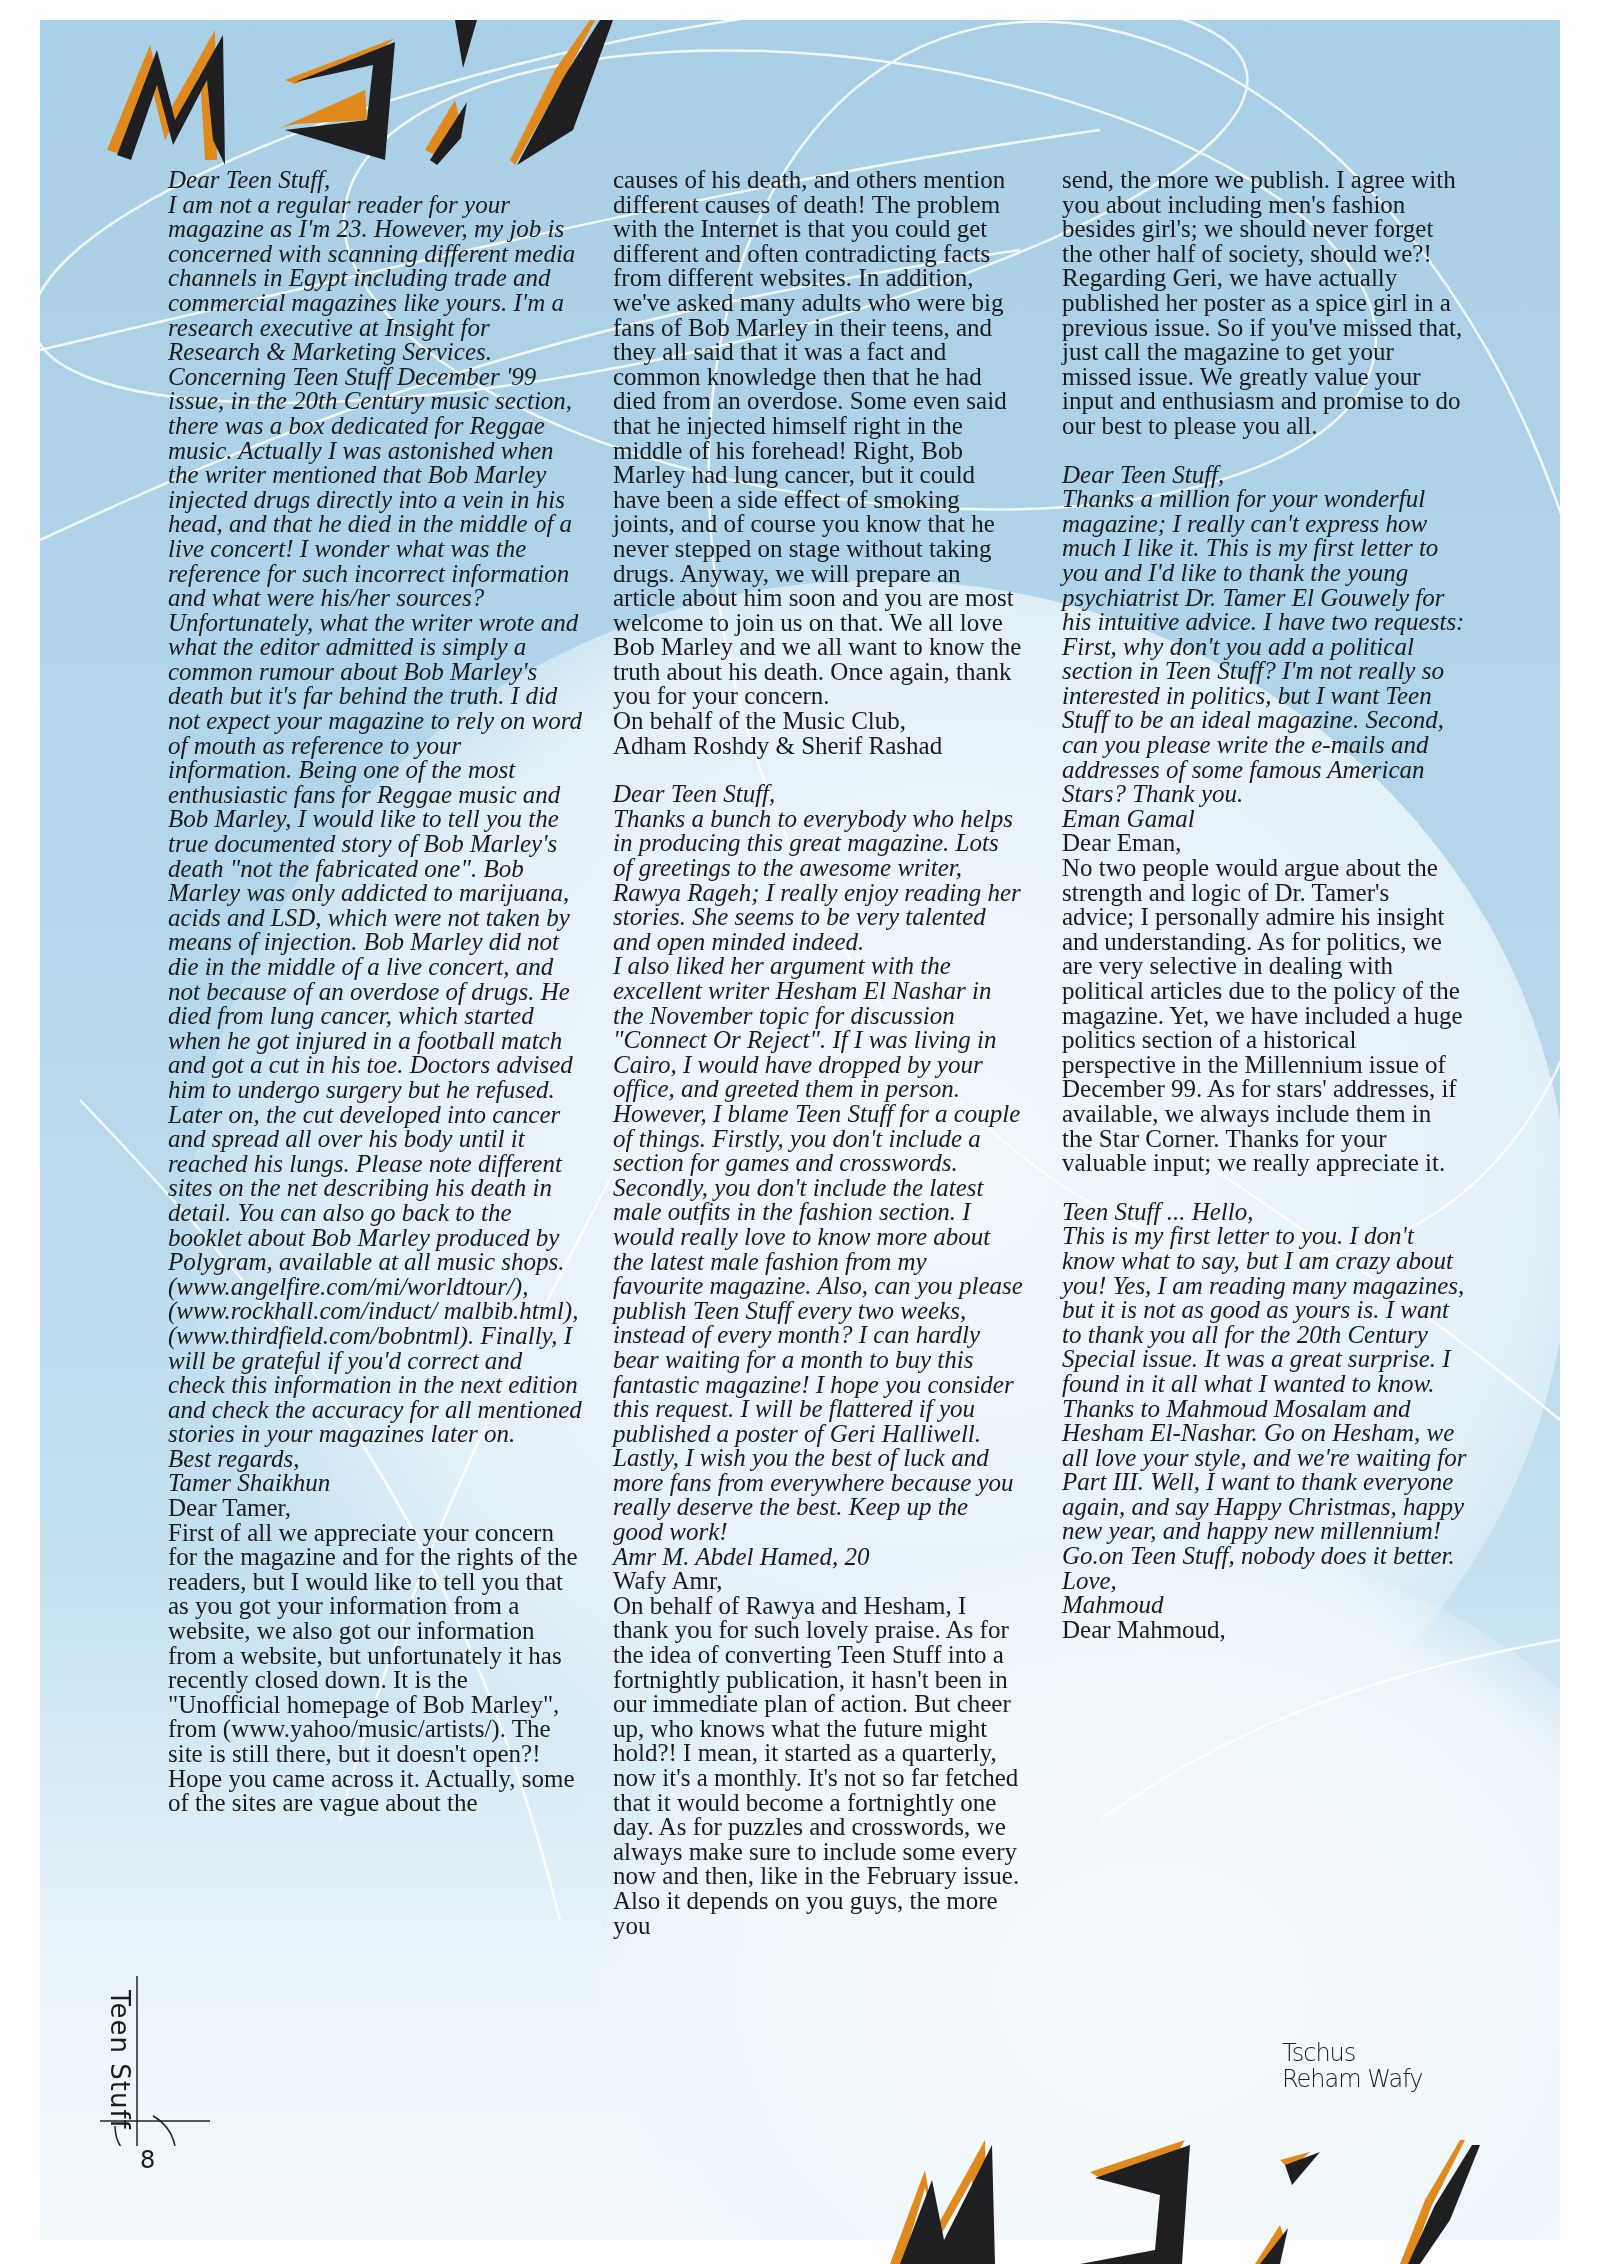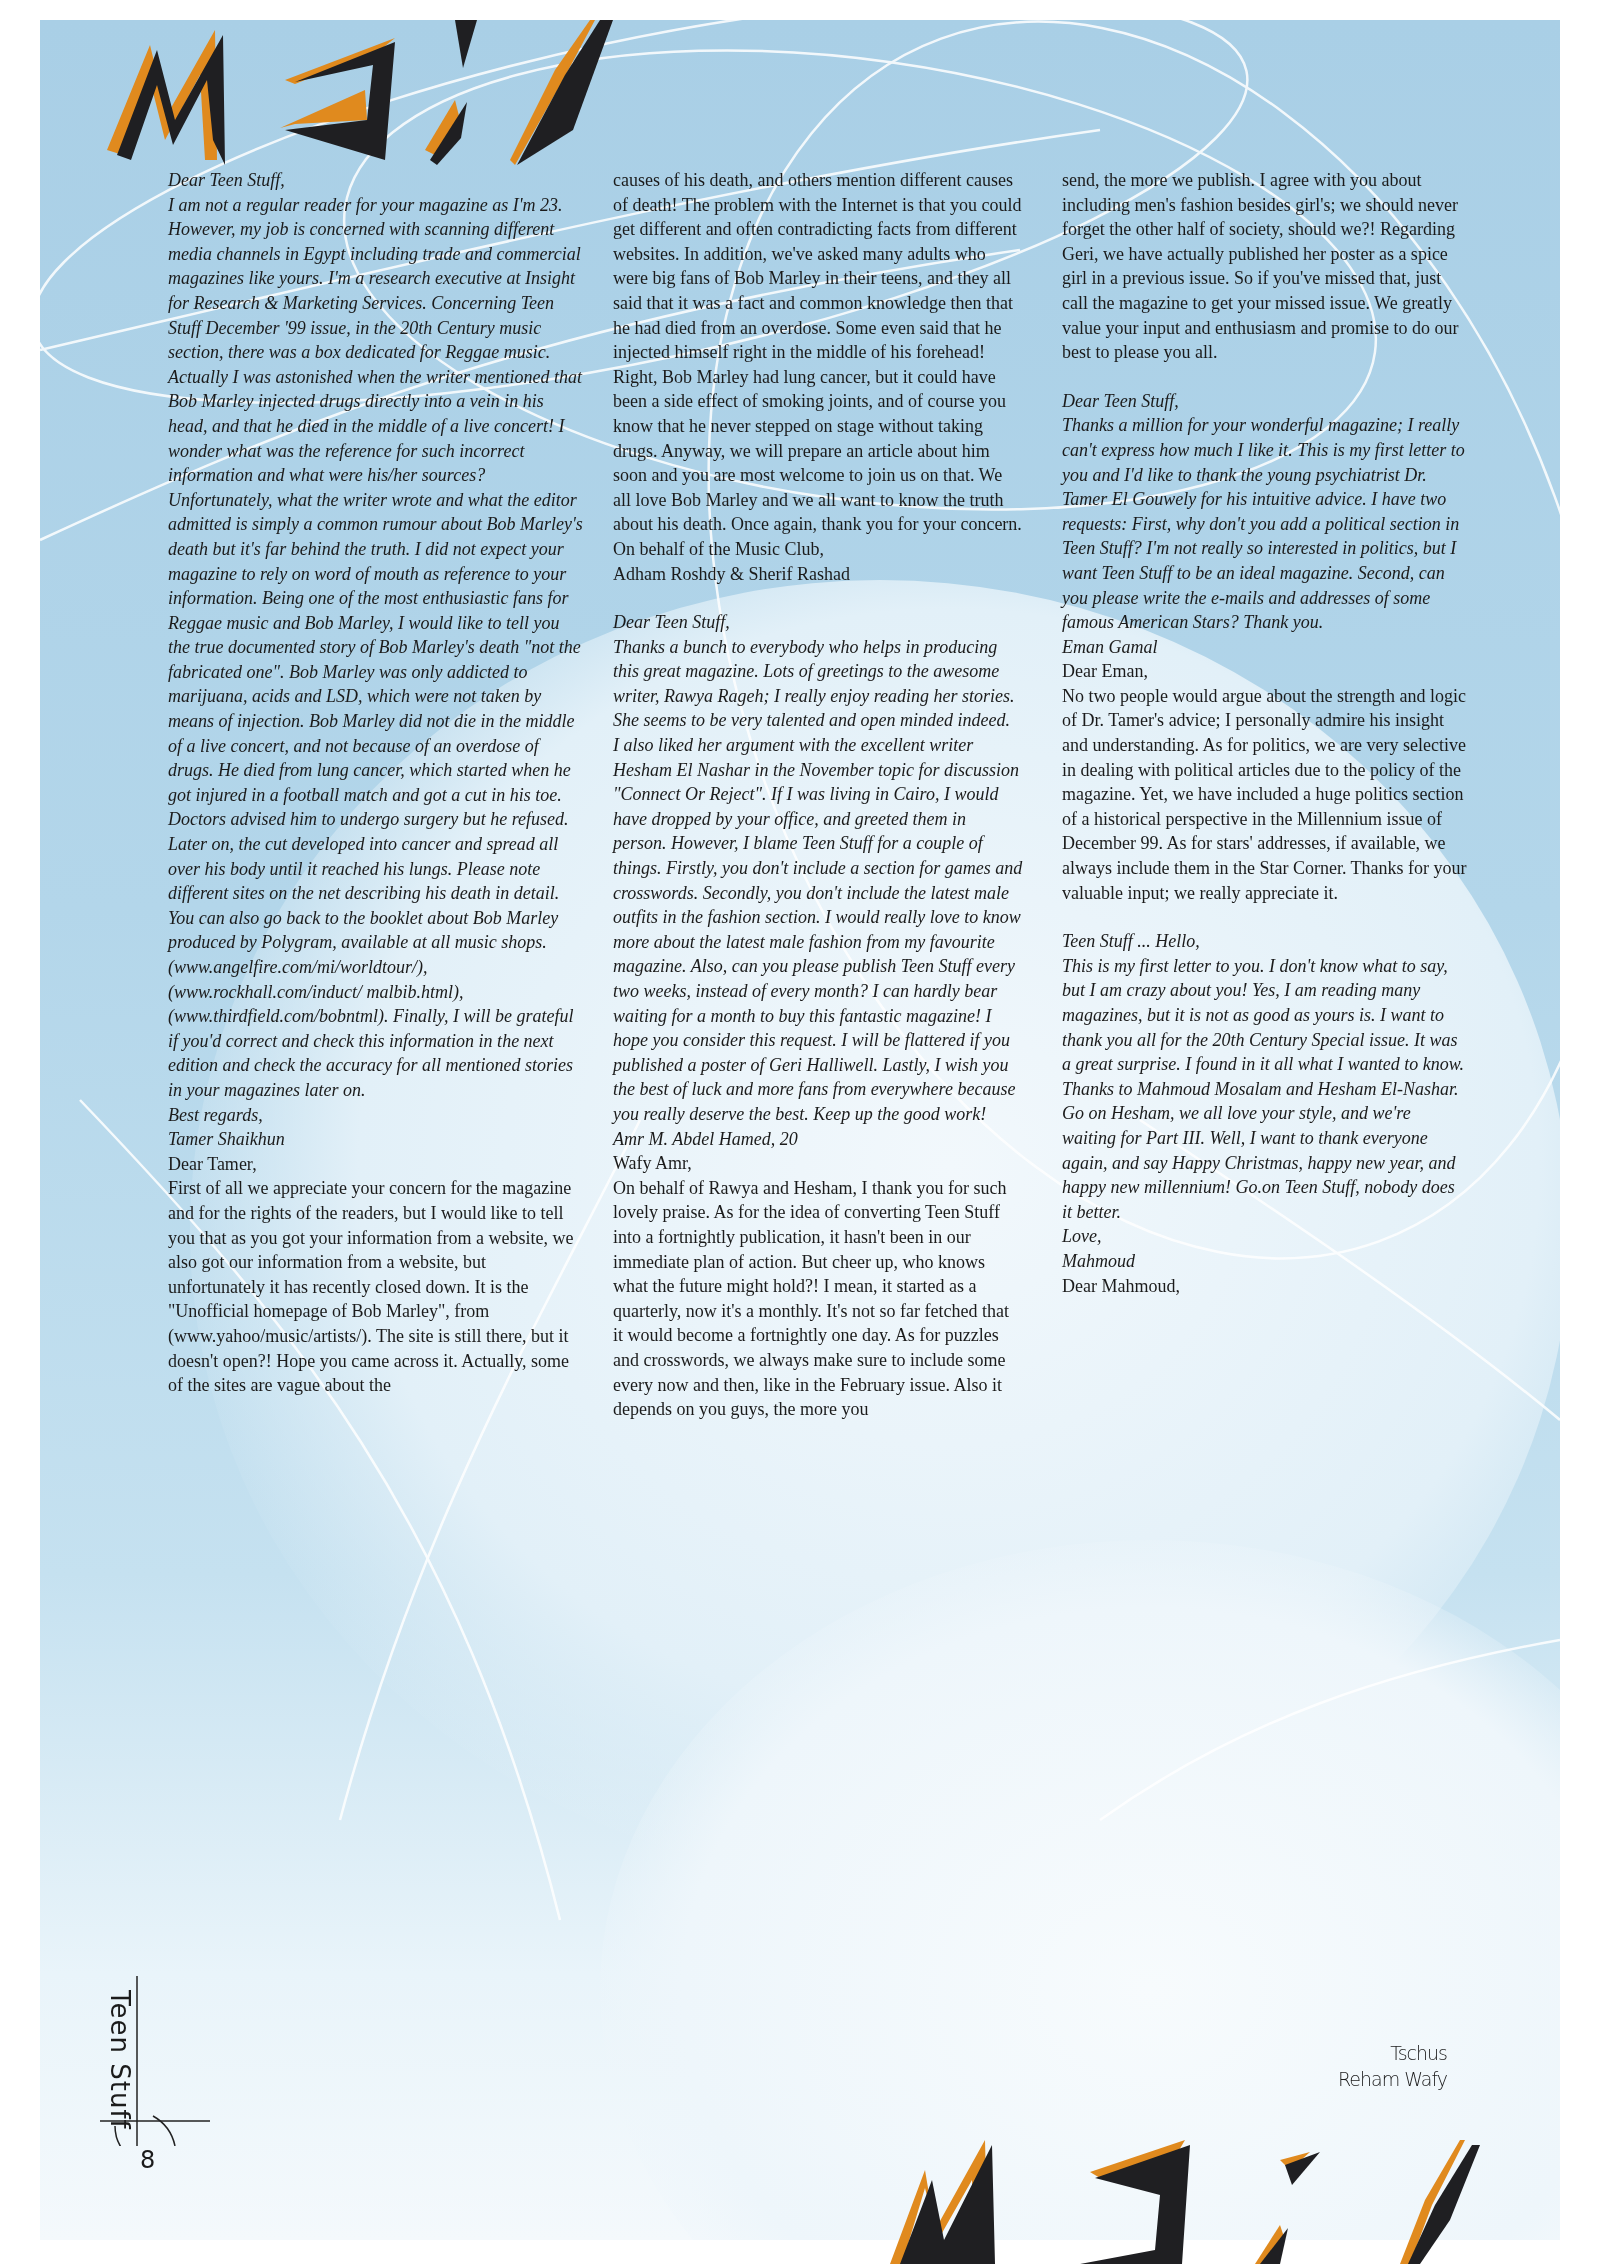--- a/index.html
+++ b/index.html
@@ -12,40 +12,40 @@
   .blob {
     position:absolute; left:150px; top:560px; width:1380px; height:1300px;
     border-radius:50%;
     background: radial-gradient(ellipse at 55% 45%, #f2f8fc 0%, #e2f0f8 55%, rgba(214,235,246,0.0) 75%);
   }
   .blob2 {
     position:absolute; left:560px; top:1520px; width:1100px; height:900px; border-radius:50%;
     background: radial-gradient(ellipse at 50% 50%, #f7fbfd 0%, #eef6fb 60%, rgba(238,246,251,0) 75%);
   }
   .swirls { position:absolute; left:0; top:0; }
-  .col { position:absolute; font-size:18px; line-height:24.6px; }
+  .col { position:absolute; font-size:25px; line-height:24.6px; }
   .col1 { left:168px; top:168px; width:415px; }
   .col2 { left:613px; top:168px; width:410px; }
   .col3 { left:1062px; top:168px; width:405px;font-family:Liberation Serif, serif; }
   .col p { margin:0; }
   .it { font-style:italic; }
   .sig { font-style:italic; }
   .sig-r { }
   .gap { height:24px; }
   .title-top { position:absolute; left:95px; top:20px; }
   .title-bot { position:absolute; left:860px; top:2140px; }
   .footer-label {
     position:absolute; left:105px; top:1990px; font-family:"DejaVu Sans", sans-serif; font-size:26px;
     transform-origin: left top; transform: rotate(90deg) translate(0,-30px); white-space:nowrap; letter-spacing:1px;
   }
   .folio { position:absolute; left:95px; top:1976px; width:140px; height:170px; }
   .pagenum { position:absolute; left:140px; top:2146px; font-family:"DejaVu Sans", sans-serif; font-size:24px; }
   .signature {
-    position:absolute; left:1282px; top:2040px; font-family:"DejaVu Sans", sans-serif; font-size:19px; line-height:26px;
-    text-align:right; width:165px; letter-spacing:-1px; font-weight:300;
+    position:absolute; left:1282px; top:2040px; font-family:"DejaVu Sans", sans-serif; font-size:24px; line-height:26px;
+    width:165px; letter-spacing:-1px; font-weight:300;
   }
 </style>
 </head>
 <body>
 
 <div class="page">
   <div class="blob"></div>
   <div class="blob2"></div>
 
   <svg class="swirls" width="1520" height="2220">

